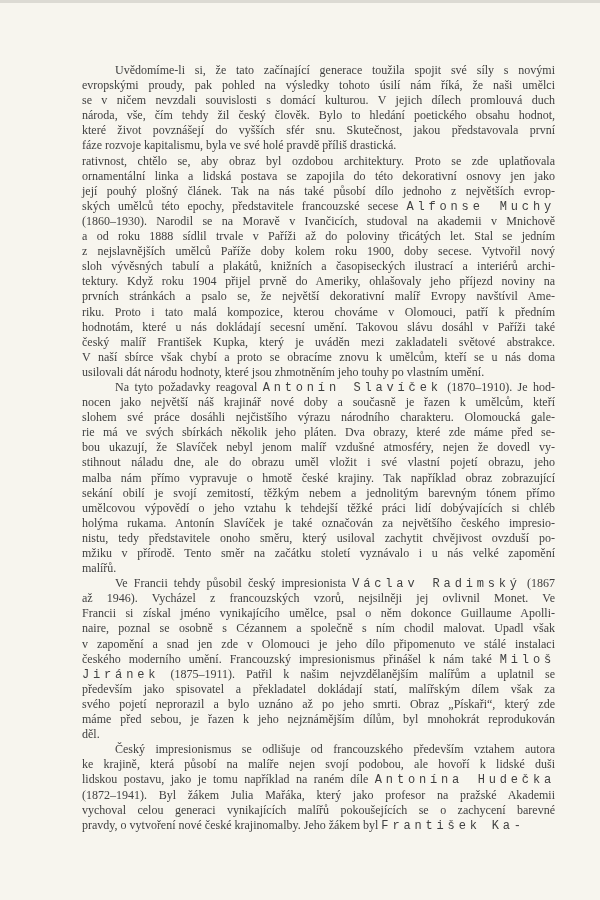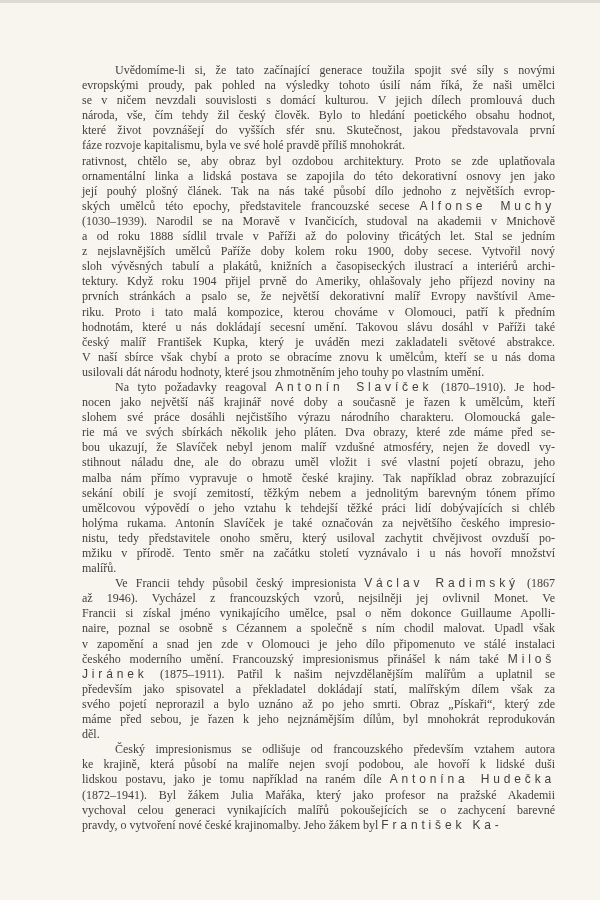--- a/index.html
+++ b/index.html
@@ -32,44 +32,44 @@
       height: 15.1px;
     }
     .line.last {
       text-align-last: left;
     }
     .line.indent {
       padding-left: 33px;
     }
     .sp {
       letter-spacing: 0.32em;
-      font-family: Liberation Sans, sans-serif;
+      font-family: Liberation Mono, monospace;
     }
     .para { display: block; }
   </style>
 </head>
 <body>
 
 <div class="top-edge"></div>
 
 <div class="page-body" id="page-body">
     <div class="para">
       <span class="line indent">Uvědomíme-li si, že tato začínající generace toužila spojit své síly s novými</span>
       <span class="line">evropskými proudy, pak pohled na výsledky tohoto úsilí nám říká, že naši umělci</span>
       <span class="line">se v ničem nevzdali souvislosti s domácí kulturou. V jejich dílech promlouvá duch</span>
       <span class="line">národa, vše, čím tehdy žil český člověk. Bylo to hledání poetického obsahu hodnot,</span>
       <span class="line">které život povznášejí do vyšších sfér snu. Skutečnost, jakou představovala první</span>
-      <span class="line last">fáze rozvoje kapitalismu, byla ve své holé pravdě příliš mnohokrát.</span>
+      <span class="line last">fáze rozvoje kapitalismu, byla ve své holé pravdě příliš drastická.</span>
     </div>
     <div class="para">
       <span class="line">rativnost, chtělo se, aby obraz byl ozdobou architektury. Proto se zde uplatňovala</span>
       <span class="line">ornamentální linka a lidská postava se zapojila do této dekorativní osnovy jen jako</span>
       <span class="line">její pouhý plošný článek. Tak na nás také působí dílo jednoho z největších evrop-</span>
       <span class="line"><span>ských umělců této epochy, představitele francouzské secese </span><span class="sp">Alfonse Muchy</span><span></span></span>
-      <span class="line">(1030–1939). Narodil se na Moravě v Ivančicích, studoval na akademii v Mnichově</span>
+      <span class="line">(1860–1930). Narodil se na Moravě v Ivančicích, studoval na akademii v Mnichově</span>
       <span class="line">a od roku 1888 sídlil trvale v Paříži až do poloviny třicátých let. Stal se jedním</span>
       <span class="line">z nejslavnějších umělců Paříže doby kolem roku 1900, doby secese. Vytvořil nový</span>
       <span class="line">sloh vývěsných tabulí a plakátů, knižních a časopiseckých ilustrací a interiérů archi-</span>
       <span class="line">tektury. Když roku 1904 přijel prvně do Ameriky, ohlašovaly jeho příjezd noviny na</span>
       <span class="line">prvních stránkách a psalo se, že největší dekorativní malíř Evropy navštívil Ame-</span>
       <span class="line">riku. Proto i tato malá kompozice, kterou chováme v Olomouci, patří k předním</span>
       <span class="line">hodnotám, které u nás dokládají secesní umění. Takovou slávu dosáhl v Paříži také</span>
       <span class="line">český malíř František Kupka, který je uváděn mezi zakladateli světové abstrakce.</span>
       <span class="line">V naší sbírce však chybí a proto se obracíme znovu k umělcům, kteří se u nás doma</span>
       <span class="line last">usilovali dát národu hodnoty, které jsou zhmotněním jeho touhy po vlastním umění.</span>
@@ -79,21 +79,21 @@
       <span class="line">nocen jako největší náš krajinář nové doby a současně je řazen k umělcům, kteří</span>
       <span class="line">slohem své práce dosáhli nejčistšího výrazu národního charakteru. Olomoucká gale-</span>
       <span class="line">rie má ve svých sbírkách několik jeho pláten. Dva obrazy, které zde máme před se-</span>
       <span class="line">bou ukazují, že Slavíček nebyl jenom malíř vzdušné atmosféry, nejen že dovedl vy-</span>
       <span class="line">stihnout náladu dne, ale do obrazu uměl vložit i své vlastní pojetí obrazu, jeho</span>
       <span class="line">malba nám přímo vypravuje o hmotě české krajiny. Tak například obraz zobrazující</span>
       <span class="line">sekání obilí je svojí zemitostí, těžkým nebem a jednolitým barevným tónem přímo</span>
       <span class="line">umělcovou výpovědí o jeho vztahu k tehdejší těžké práci lidí dobývajících si chléb</span>
       <span class="line">holýma rukama. Antonín Slavíček je také označován za největšího českého impresio-</span>
       <span class="line">nistu, tedy představitele onoho směru, který usiloval zachytit chvějivost ovzduší po-</span>
-      <span class="line">mžiku v přírodě. Tento směr na začátku století vyznávalo i u nás hovoří množství</span>
+      <span class="line">mžiku v přírodě. Tento směr na začátku století vyznávalo i u nás velké zapomění</span>
       <span class="line last">malířů.</span>
     </div>
     <div class="para">
       <span class="line indent"><span>Ve Francii tehdy působil český impresionista </span><span class="sp">Václav Radimský</span><span> (1867</span></span>
       <span class="line">až 1946). Vycházel z francouzských vzorů, nejsilněji jej ovlivnil Monet. Ve</span>
       <span class="line">Francii si získal jméno vynikajícího umělce, psal o něm dokonce Guillaume Apolli-</span>
       <span class="line">naire, poznal se osobně s Cézannem a společně s ním chodil malovat. Upadl však</span>
       <span class="line">v zapomění a snad jen zde v Olomouci je jeho dílo připomenuto ve stálé instalaci</span>
       <span class="line"><span>českého moderního umění. Francouzský impresionismus přinášel k nám také </span><span class="sp">Miloš</span><span></span></span>
       <span class="line"><span></span><span class="sp">Jiránek</span><span> (1875–1911). Patřil k našim nejvzdělanějším malířům a uplatnil se</span></span>

